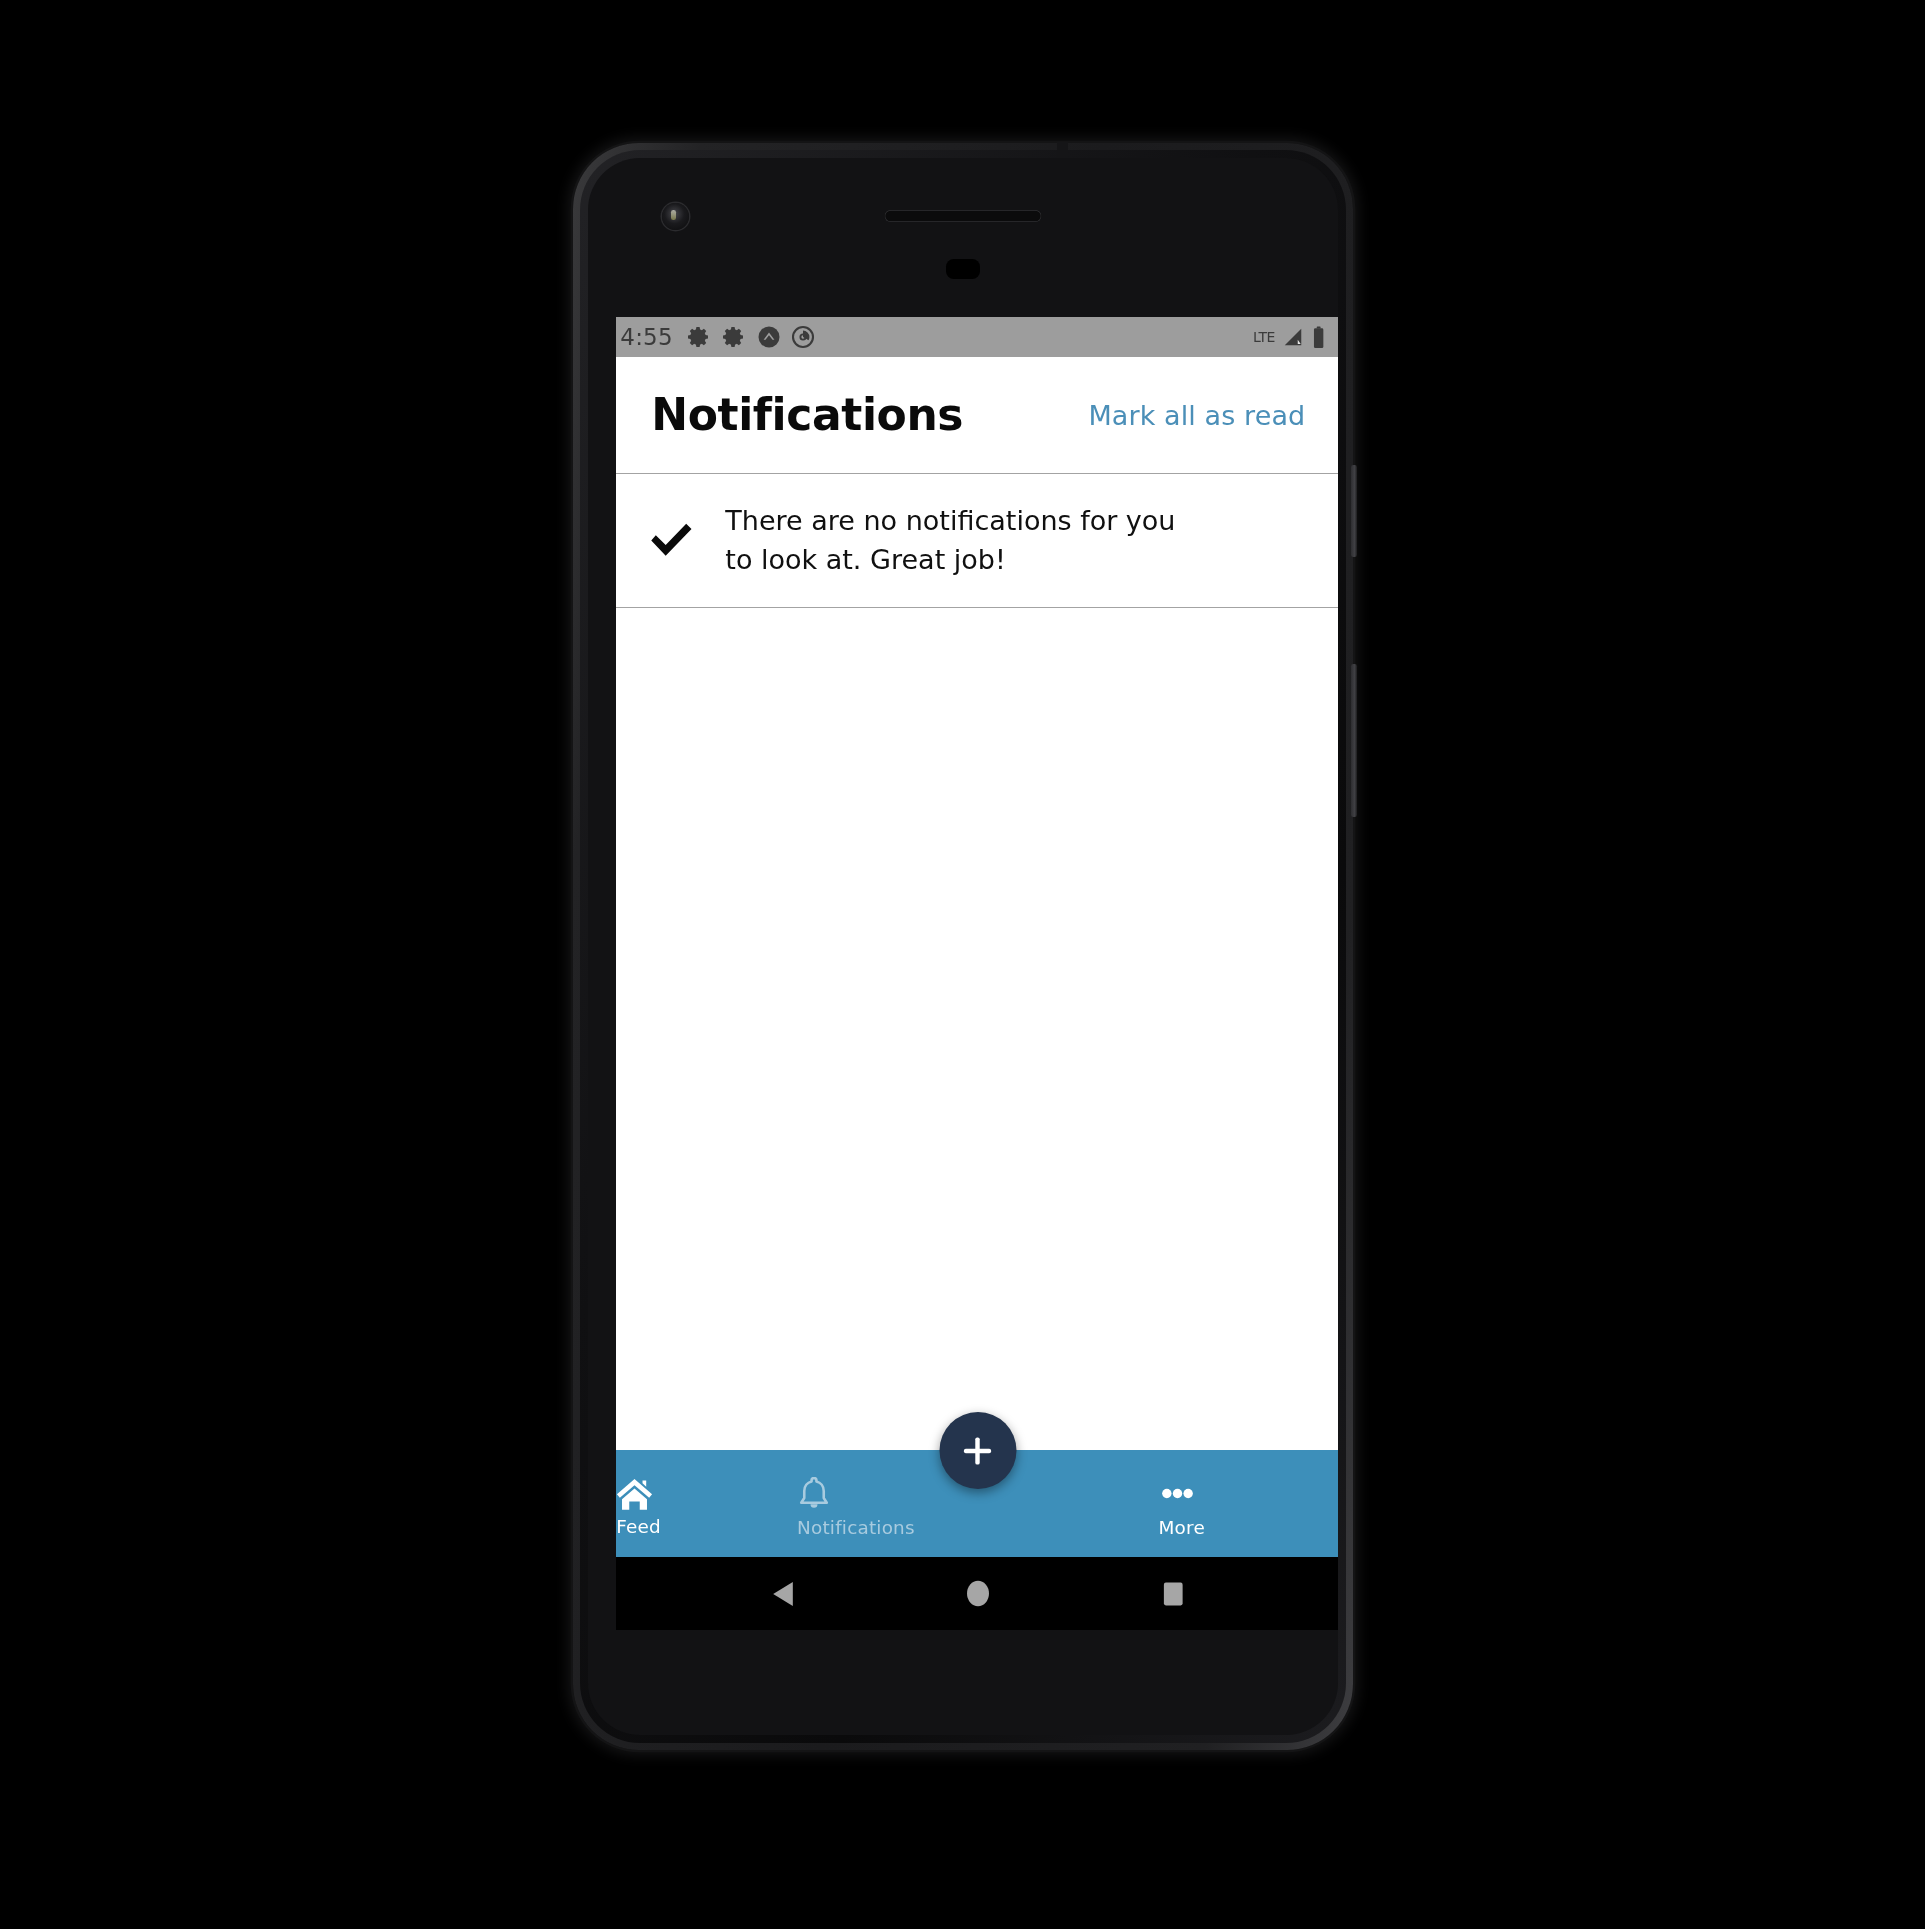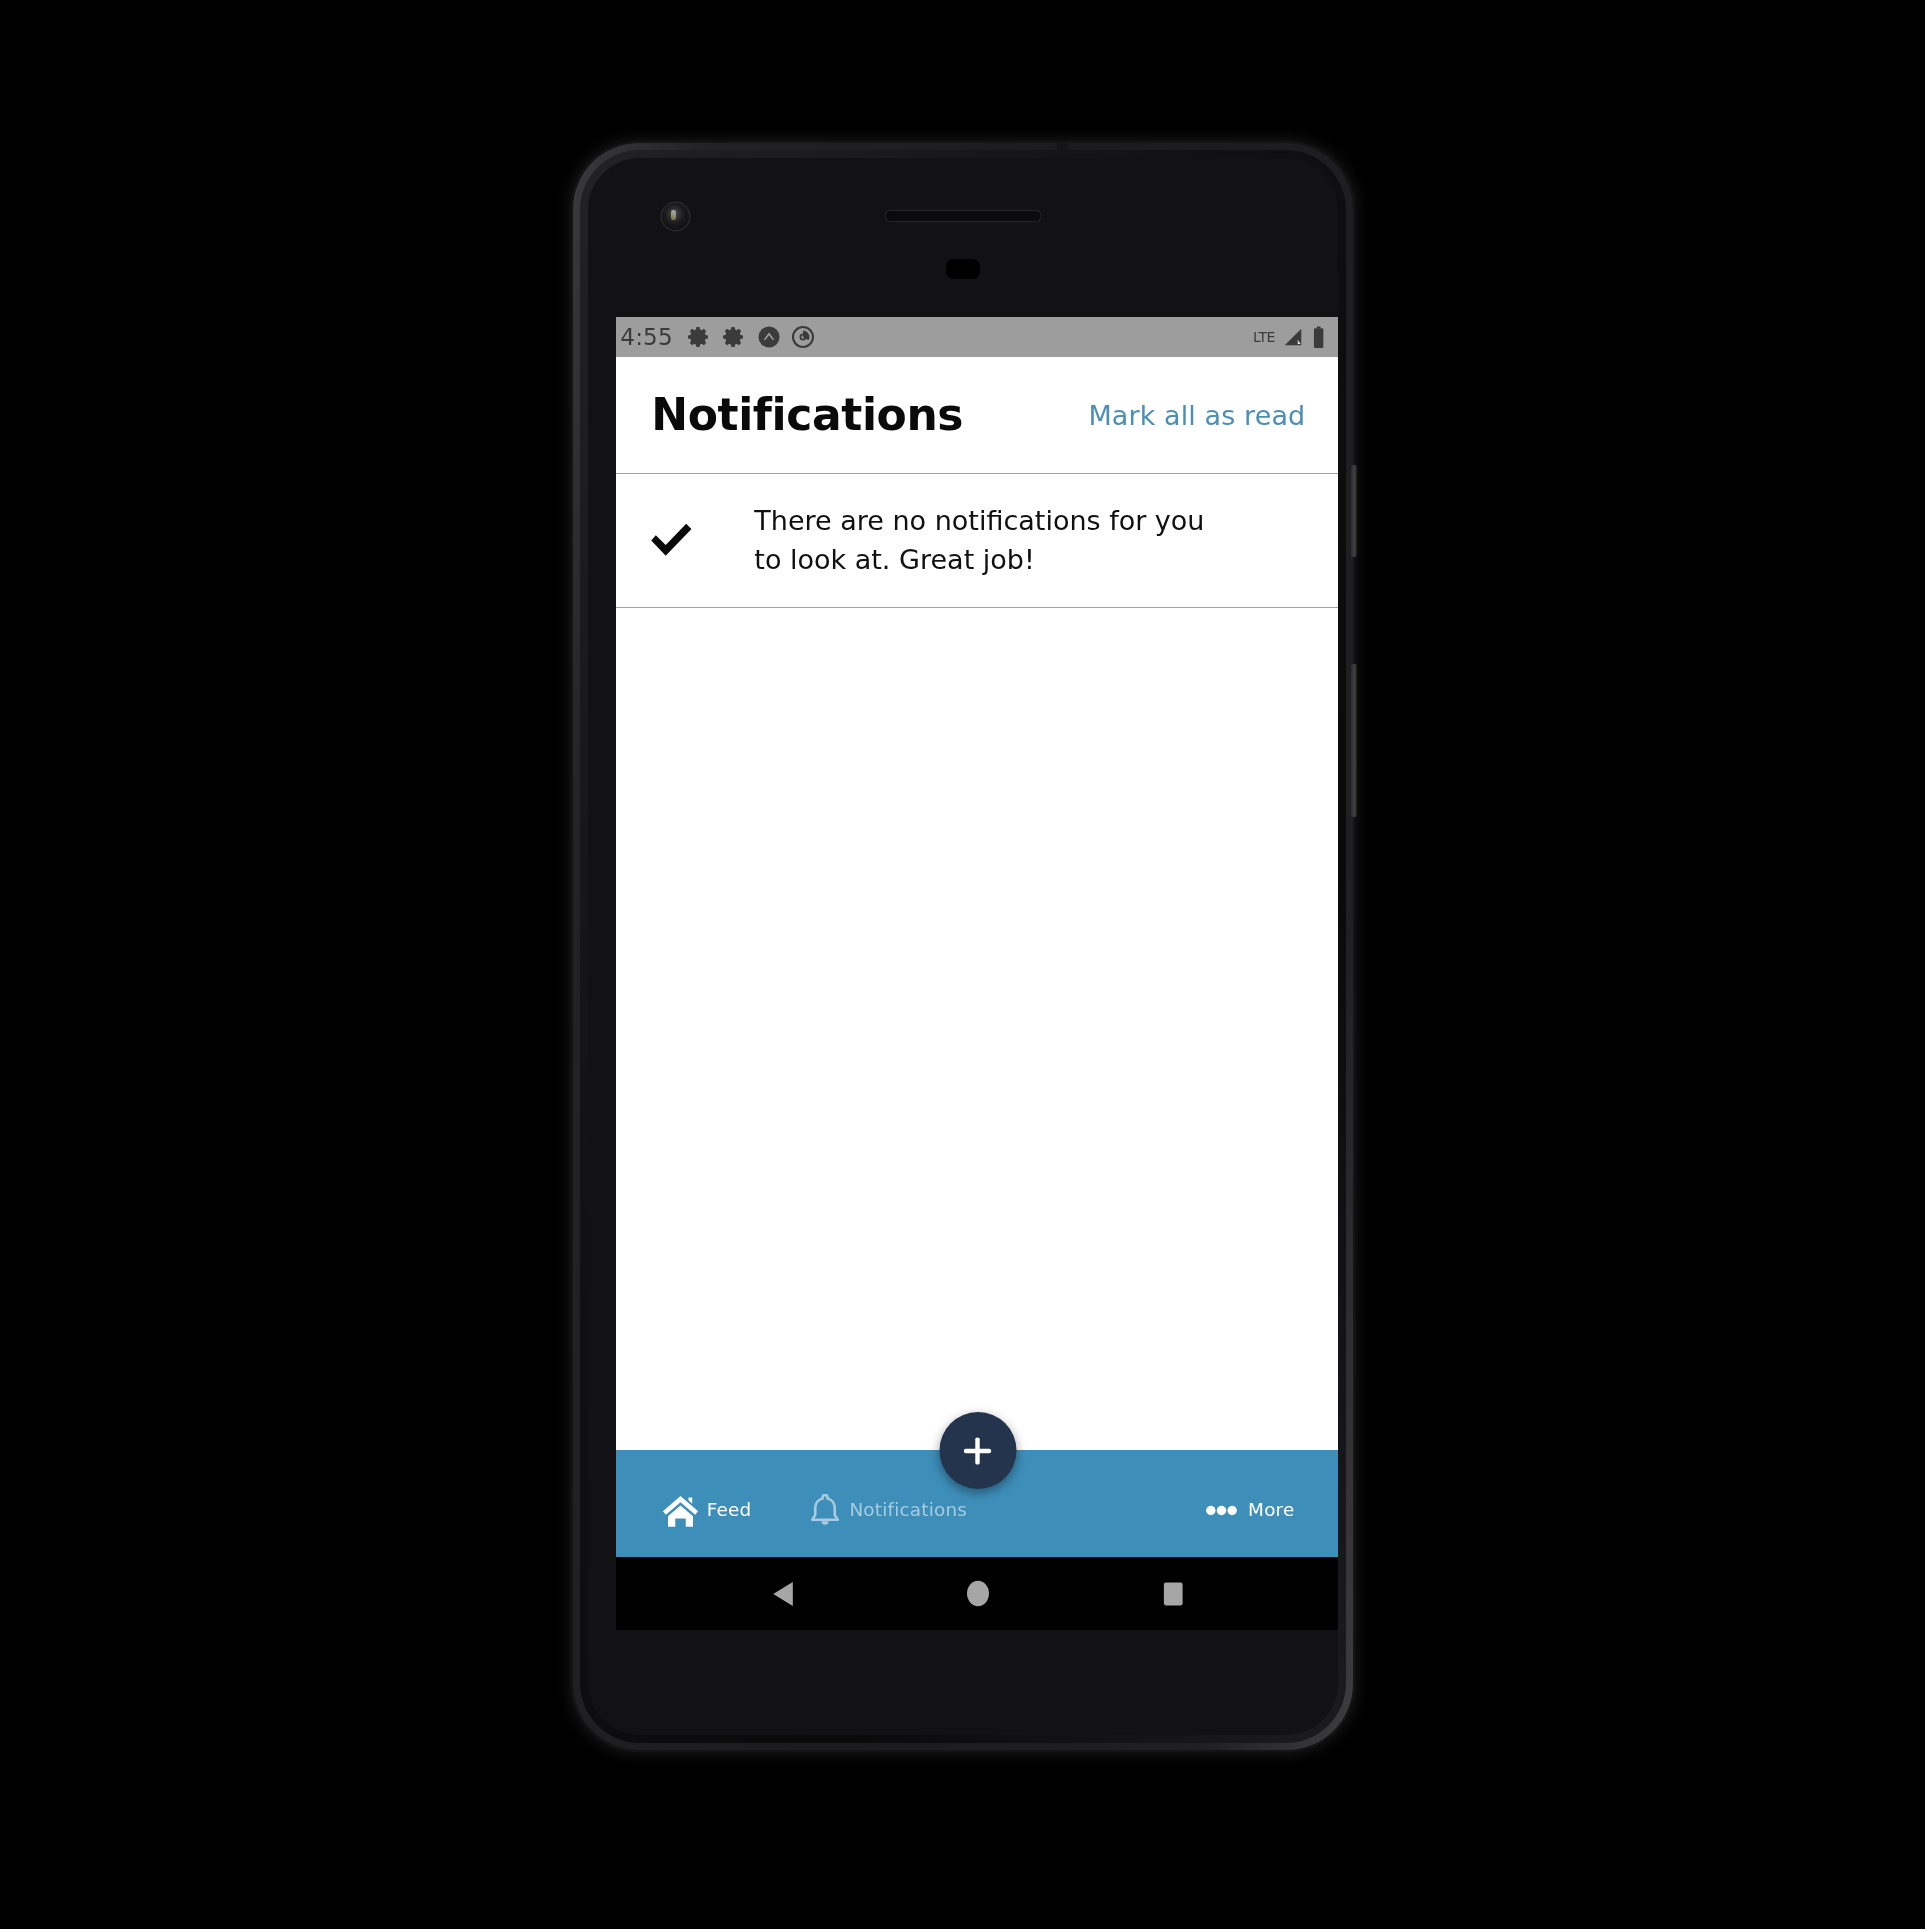--- a/index.html
+++ b/index.html
@@ -187,21 +187,20 @@
   
   #empty-state-row {
     flex: none;
     background: #ffffff;
     border-bottom: 1.5px solid #a3a3a3;
     min-height: 134px;
     display: flex;
     align-items: center;
     padding: 18.4px 31px 18.4px 21.5px;
     box-sizing: border-box;
-    gap: 29px;
   }
   #empty-state-check-icon {
     flex: none;
     width: 66px;
     display: flex;
     justify-content: center;
     align-items: center;
   }
   #empty-state-text {
     font-size: 27px;
@@ -223,28 +222,27 @@
     flex: none;
     height: 108px;
     background: #3d8fba;
     display: flex;
     align-items: stretch;
     position: relative;
   }
   .nav-tab {
     flex: 1 1 0;
     display: flex;
-    flex-direction: row;
-    align-items: center;
+    flex-direction: column;
+    align-items: flex-start;
     justify-content: center;
     gap: 7.7px;
     cursor: pointer;
     color: #ffffff;
     padding-top: 4.6px;
-    margin-top: 8px;
   }
   .nav-tab.dimmed { color: #a8cbdf; }
   .nav-tab .nav-label {
     font-size: 18.4px;
     letter-spacing: 0.2px;
     line-height: 1;
   }
   .nav-spacer { flex: 1 1 0; }
 
   

